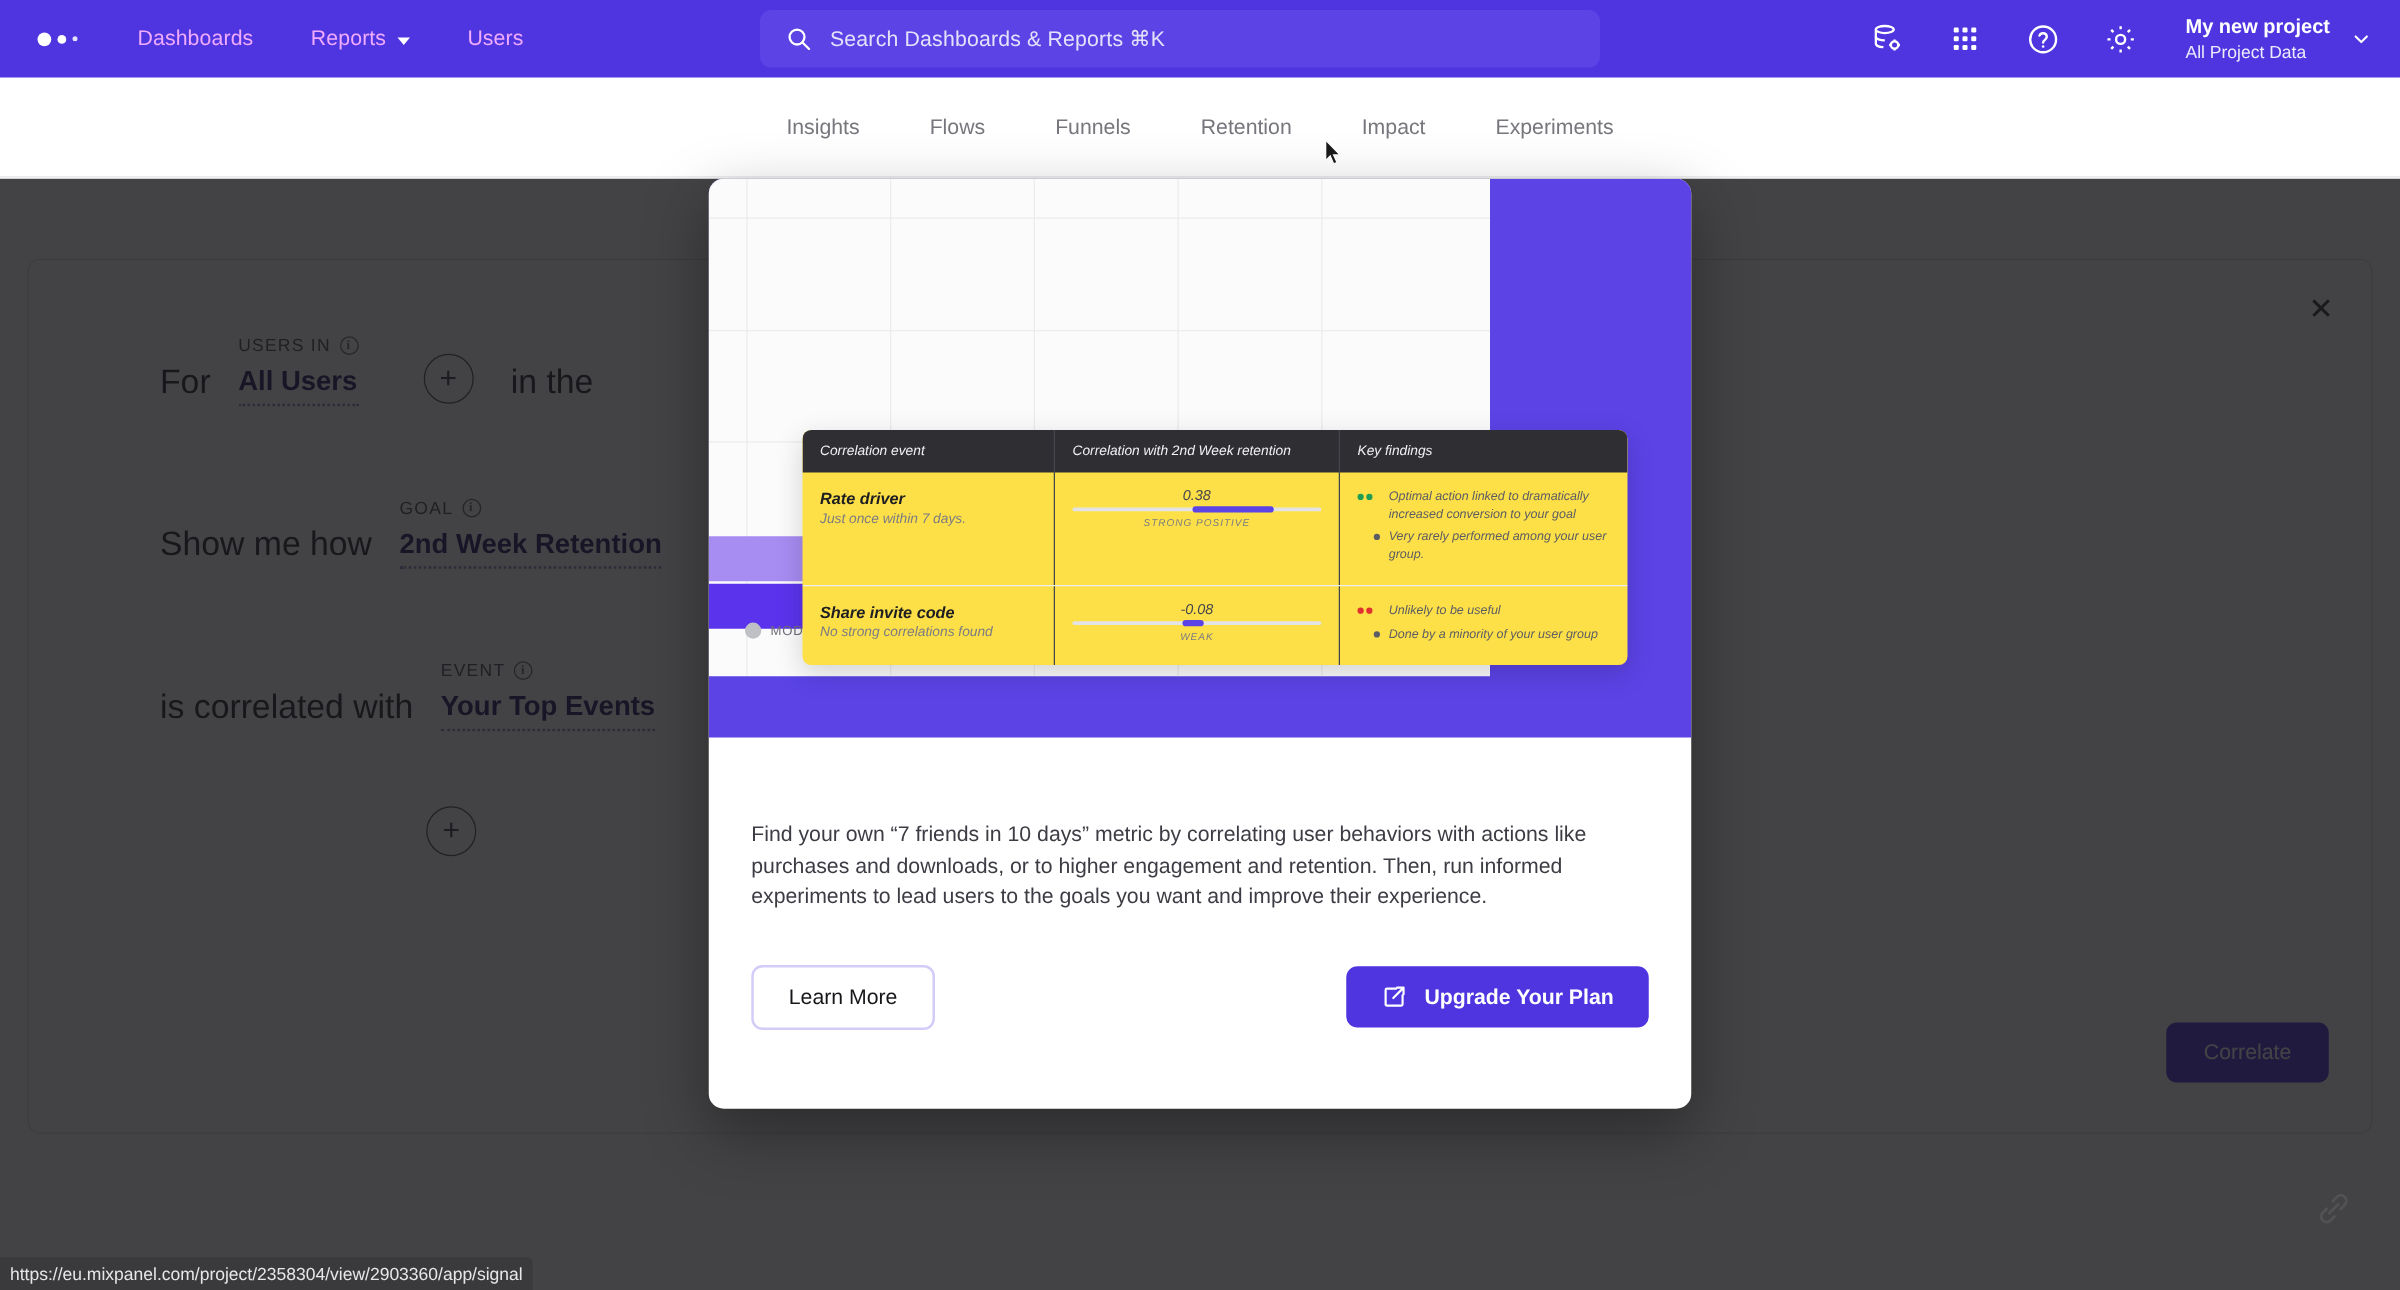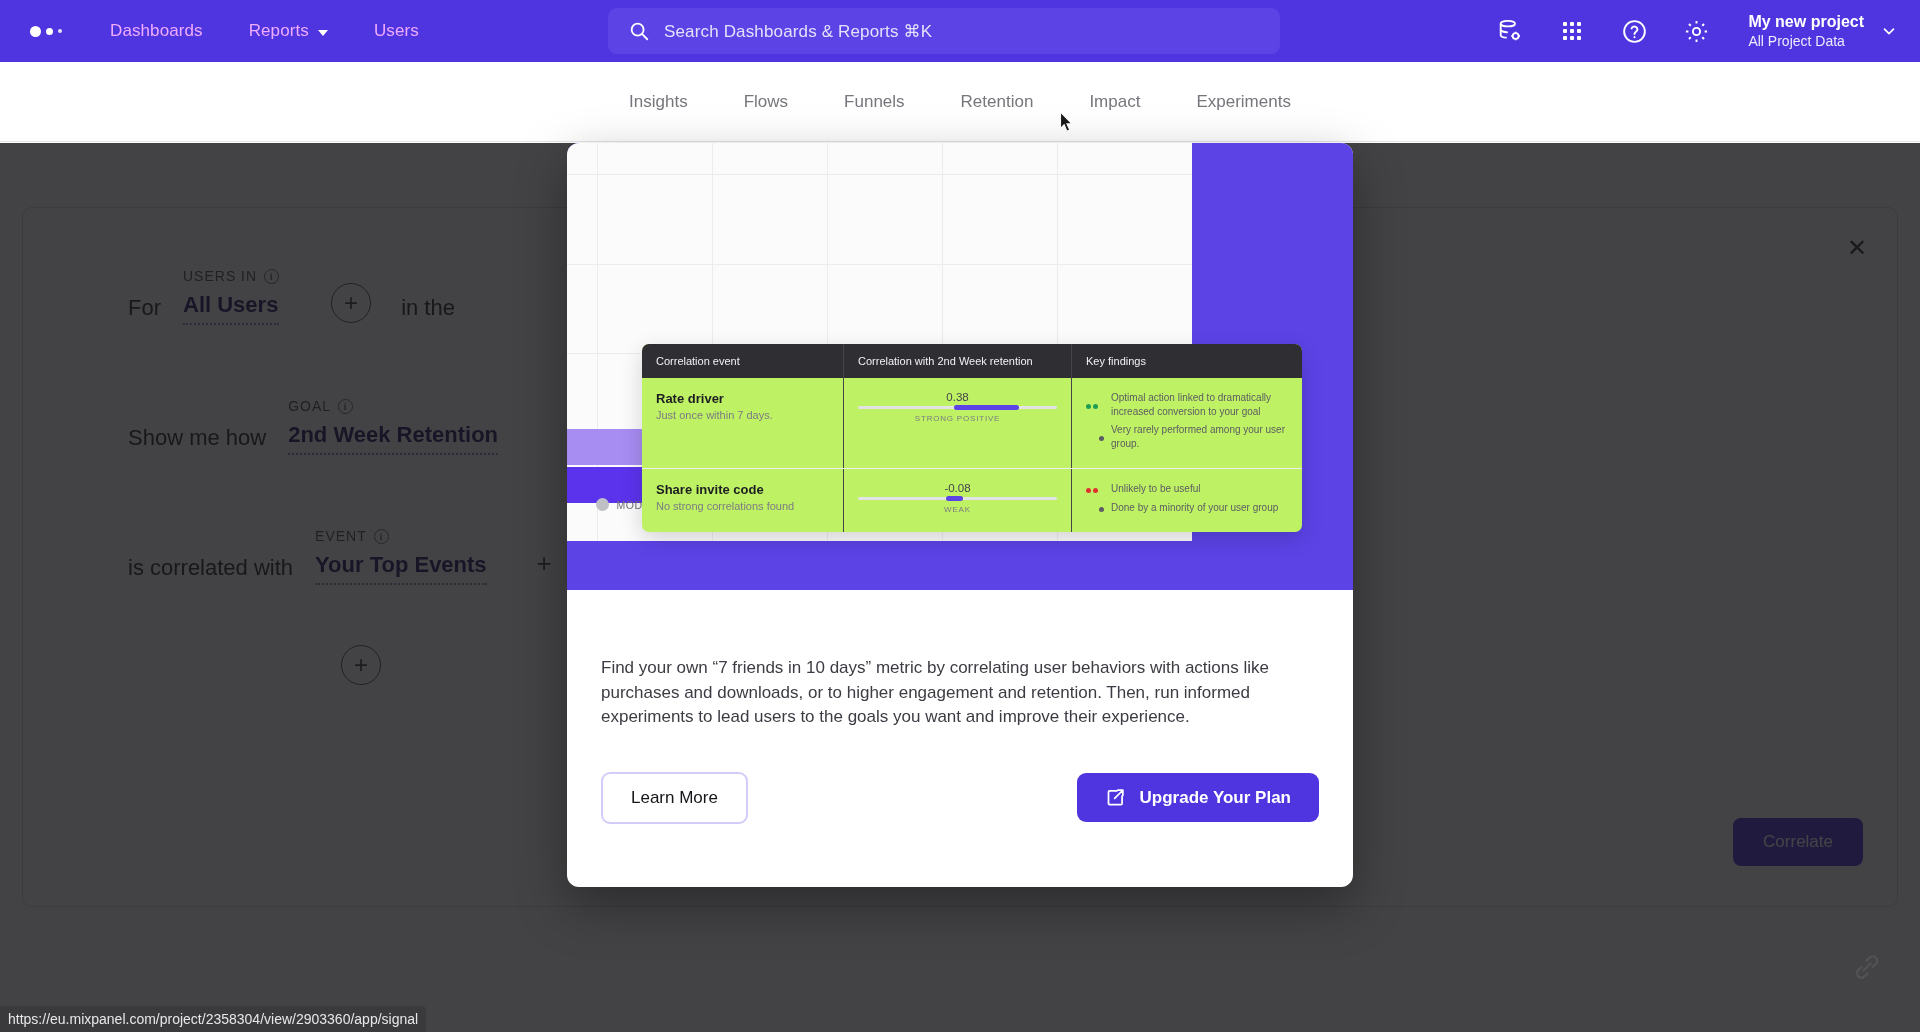--- a/index.html
+++ b/index.html
@@ -69,21 +69,21 @@
   .page {
     position:absolute; top:143px; left:0; width:1920px; height:889px;
     background:#fff;
   }
   .builder {
     position:absolute; left:22px; top:64px; width:1876px; height:700px;
     border:1px solid #ddd; border-radius:10px; background:#fff;
   }
   .close-x { position:absolute; right:30px; top:28px; font-size:24px; color:#333; cursor:pointer; line-height:1;}
   .row { position:absolute; display:flex; align-items:flex-end; }
-  .lead { font-size:22px; color:#2b2b33; padding-bottom:4px; }
+  .lead { font-size:27px; color:#2b2b33; padding-bottom:4px; }
   .fieldgrp { display:flex; flex-direction:column; margin: 0 22px; }
   .flabel { font-size:14px; color:#50505a; letter-spacing:1px; margin-bottom:8px; display:flex; align-items:center; gap:7px;}
   .info-i {
     width:15px; height:15px; border:1.4px solid #6b6b75; border-radius:50%;
     font-size:10px; line-height:13px; text-align:center; color:#6b6b75; font-style:normal;
     font-family:"Liberation Serif", serif; font-weight:bold;
   }
   .fval {
     font-size:22px; color:#241a66; font-weight:bold; padding-bottom:5px;
     border-bottom:2px dotted #8e88c4; cursor:pointer;
@@ -125,39 +125,40 @@
   .legend {
     position:absolute; left:0; bottom:30px; width:625px;
     display:flex; align-items:center; justify-content:center; gap:26px;
     font-size:10.5px; color:#6d6d75; letter-spacing:.6px;
   }
   .legend-item { display:flex; align-items:center; gap:7px; }
   .legend-dot { width:13px;height:13px;border-radius:50%; display:block; }
 
   .corr-card {
     position:absolute; left:75px; top:201px; width:660px; z-index:3;
-    border-radius:7px; overflow:hidden; background:#bef264;
+    border-radius:7px; overflow:hidden; background:#fde047;
     box-shadow: 0 7px 22px rgba(0,0,0,.16);
+    font-style: italic;
   }
   .corr-head { display:flex; background:#2e2e33; color:#f2f2f4; font-size:11px; }
   .corr-head > div { padding:11px 14px; }
   .c1 { width:202px; border-right:1px solid #45454b; }
   .c2 { width:228px; border-right:1px solid #45454b; }
   .c3 { flex:1; }
   .corr-row { display:flex; border-bottom:1px solid #eee; }
   .corr-row:last-child { border-bottom:none; }
   .corr-row > div { padding:13px 14px; }
   .ev-name { font-size:13px; font-weight:bold; color:#1d1d22; margin-bottom:3px; }
   .ev-sub { font-size:11px; color:#7b7b83; }
   .meter-wrap { text-align:center; }
   .meter-val { font-size:11.5px; color:#44444c; margin-bottom:3px;text-align:center; }
   .meter-track { position:relative; height:3px; background:#e3e3e6; border-radius:2px; }
   .meter-fill { position:absolute; top:-1px; height:5px; background:#5B43E6; border-radius:3px; }
   .meter-lab { font-size:8px; color:#7b7b83; letter-spacing:.8px; margin-top:5px; }
-  .find { display:flex; gap:7px; margin-bottom:5px; align-items:center; }
+  .find { display:flex; gap:7px; margin-bottom:5px; align-items:flex-start; }
   .find .dots { display:flex; gap:2px; padding-top:4px; flex-shrink:0; width:18px;}
   .find .dots i { width:5px;height:5px;border-radius:50%; display:block; }
   .find-txt { font-size:10px; color:#5c5c64; line-height:1.35; }
 
   .modal-body { padding: 40px 34px 0 34px; }
   .modal-title { font-size:31px; font-weight:bold; color:#16161a; letter-spacing:-.3px; }
   .modal-desc { margin-top:26px; font-size:17px; line-height:1.45; color:#3c3c44; }
   .modal-actions { display:flex; align-items:center; justify-content:space-between; margin-top:42px; }
   .btn-learn {
     background:#fff; border:2px solid #D4CCF8; border-radius:9px;

